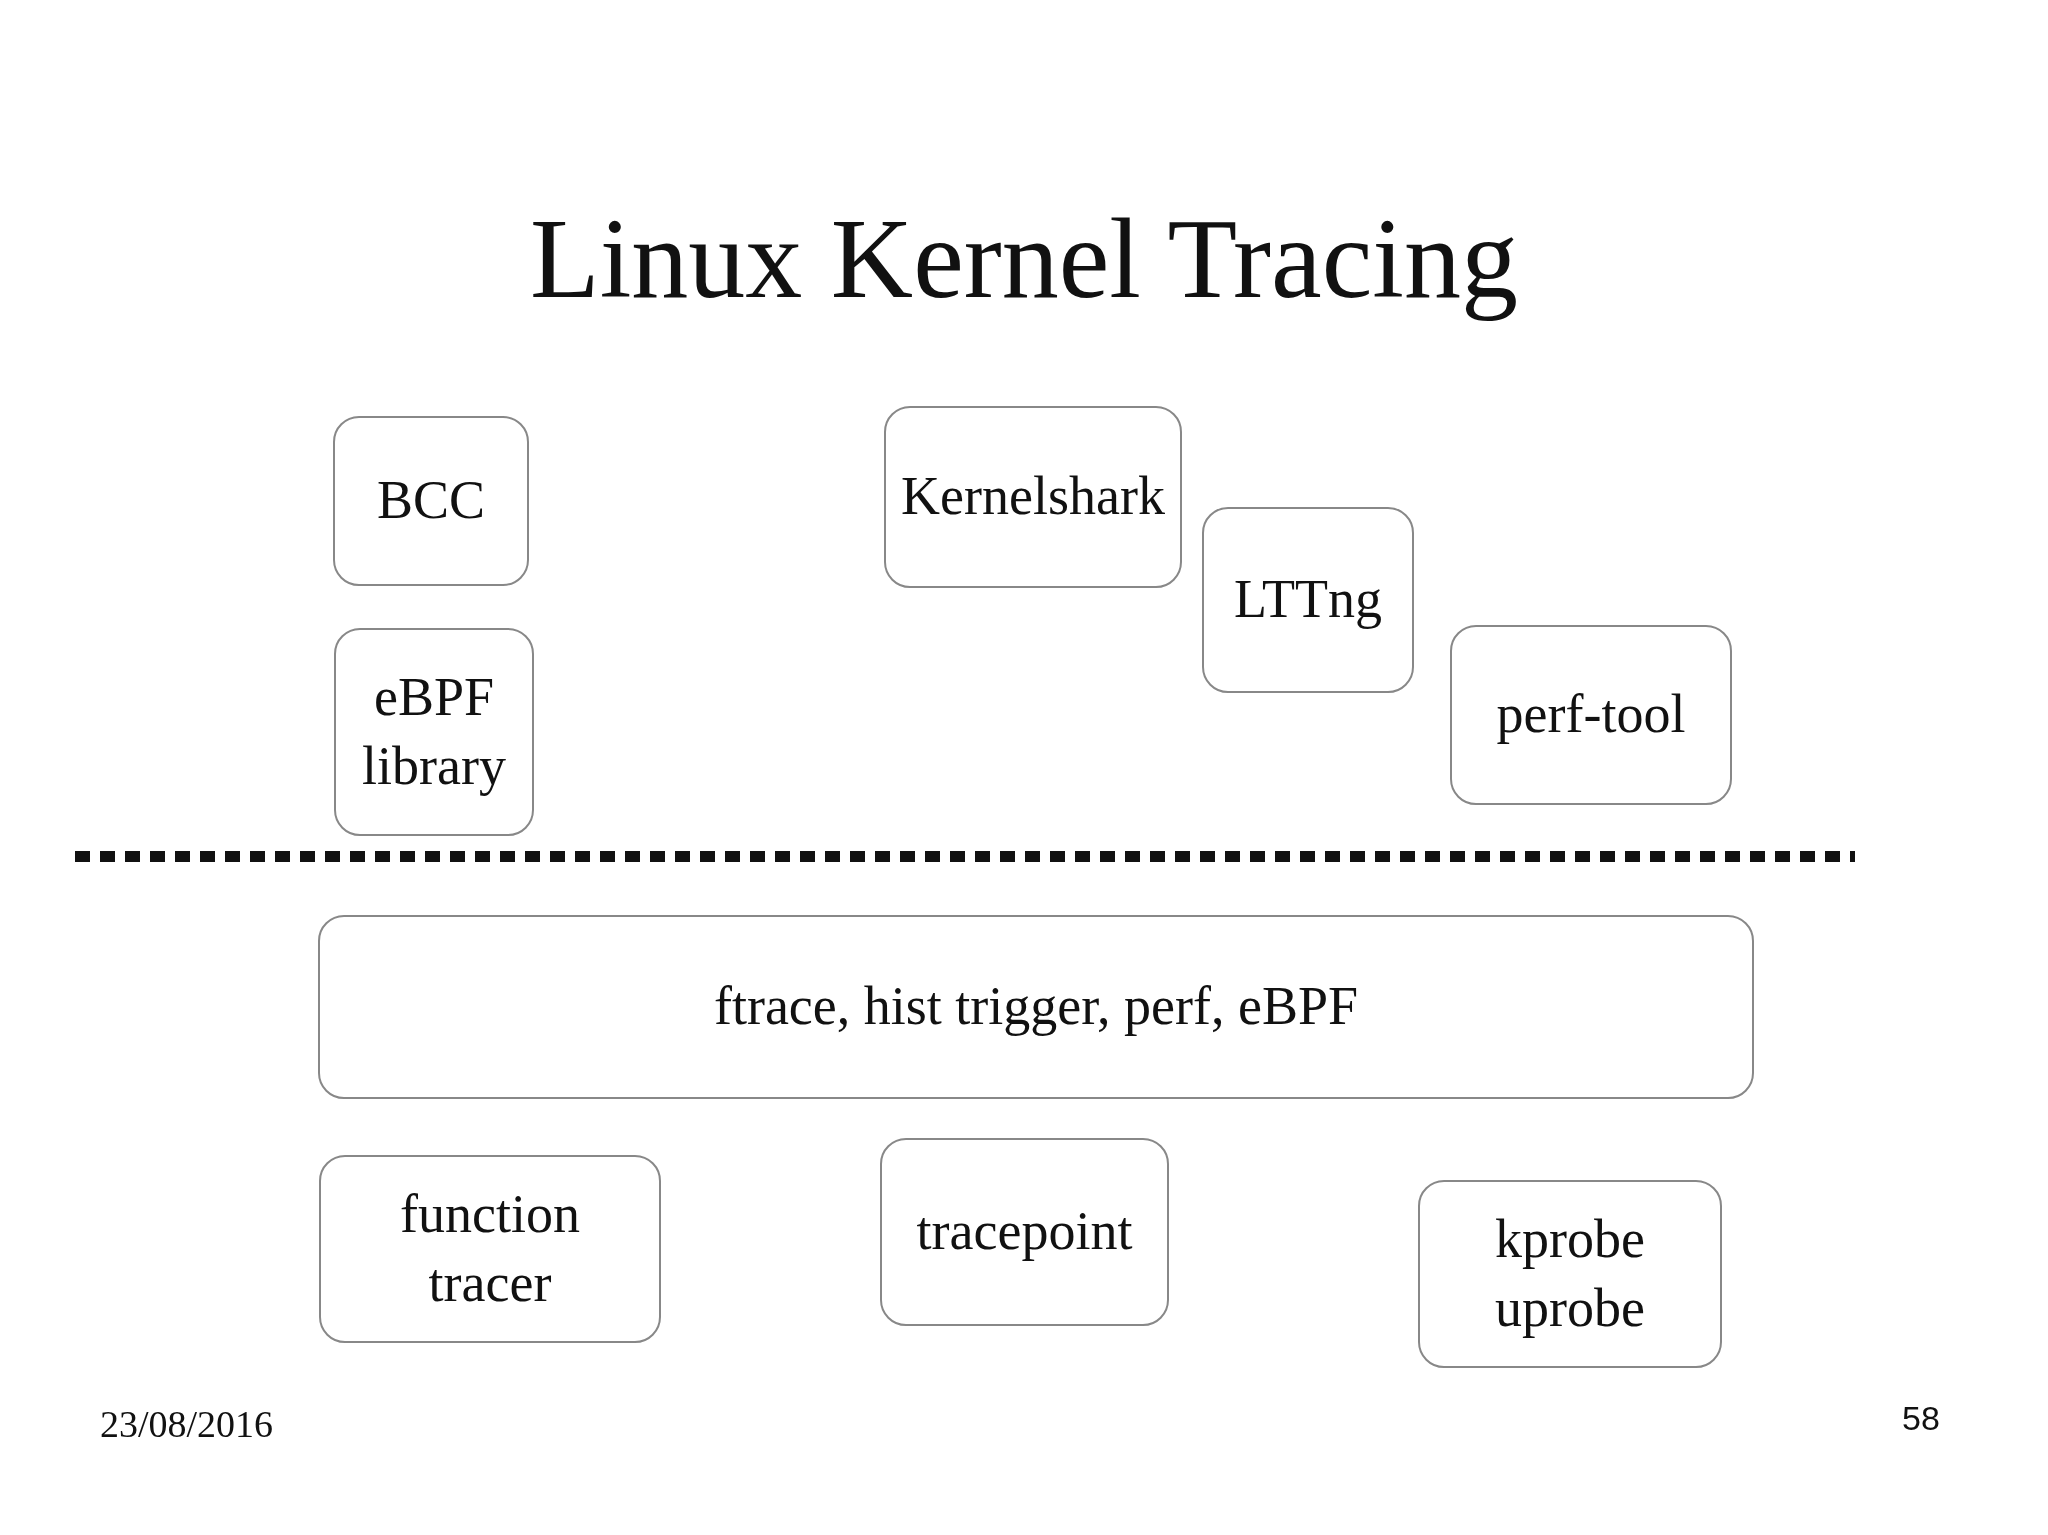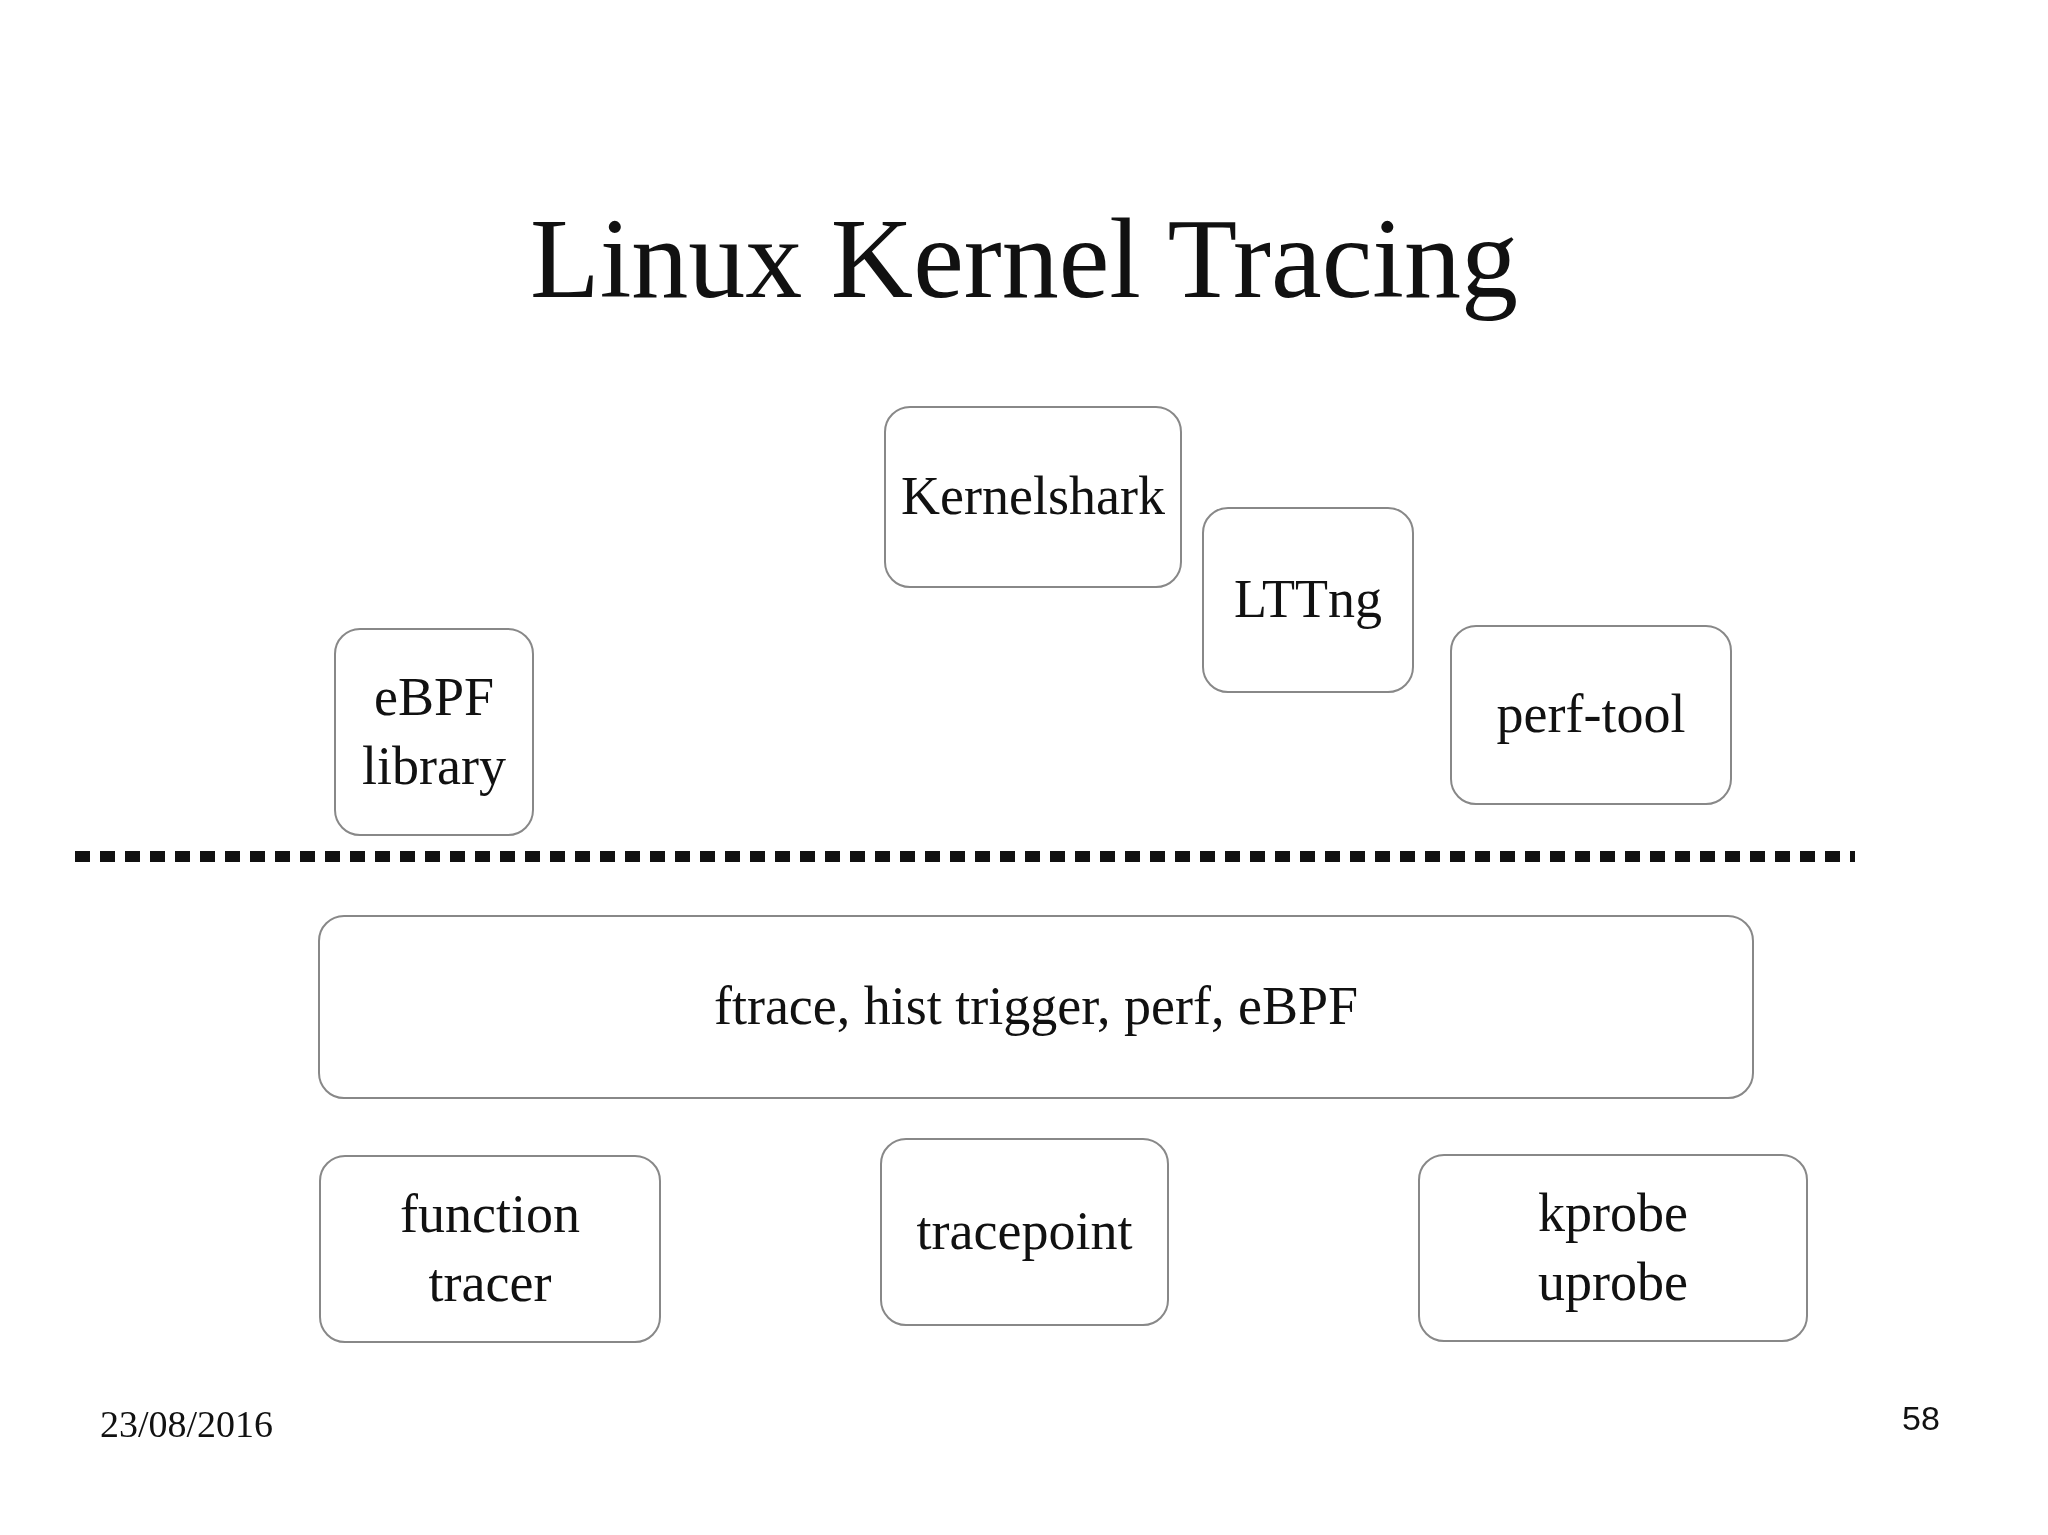--- a/index.html
+++ b/index.html
@@ -59,21 +59,21 @@
     height: 11px;
     background: repeating-linear-gradient(90deg,
       var(--divider, #111111) 0 15px,
       transparent 15px 25px);
   }
 
   
   .pos-interfaces     { left: 318px;  top: 915px;  width: 1436px; height: 184px; }
   .pos-functiontracer { left: 319px;  top: 1155px; width: 342px;  height: 188px; }
   .pos-tracepoint     { left: 880px;  top: 1138px; width: 289px;  height: 188px; }
-  .pos-kprobe         { left: 1418px; top: 1154px; width: 390px;  height: 188px; text-align: center; }
+  .pos-kprobe         { left: 1418px; top: 1180px; width: 304px;  height: 188px; text-align: center; }
 
   .footer-date {
     position: absolute;
     left: 100px;
     top: 1402px;
     font-size: 38px;
     line-height: 1.2;
   }
 
   .page-number {
@@ -85,20 +85,21 @@
     font-family: "Liberation Sans", sans-serif;
   }
 </style>
 </head>
 <body>
 
 <div class="slide">
 
   <h1 class="title">Linux Kernel Tracing</h1>
 
+  <div class="box pos-bcc">BCC</div>
 
 
   <div class="box pos-ebpf">eBPF
 library</div>
 
   <div class="box pos-kernelshark">Kernelshark</div>
 
 
   <div class="box pos-lttng">LTTng</div>
 

